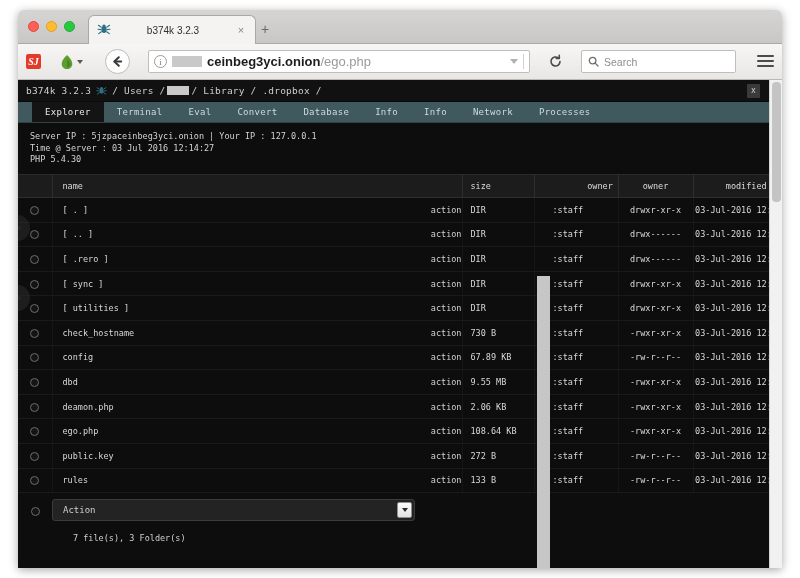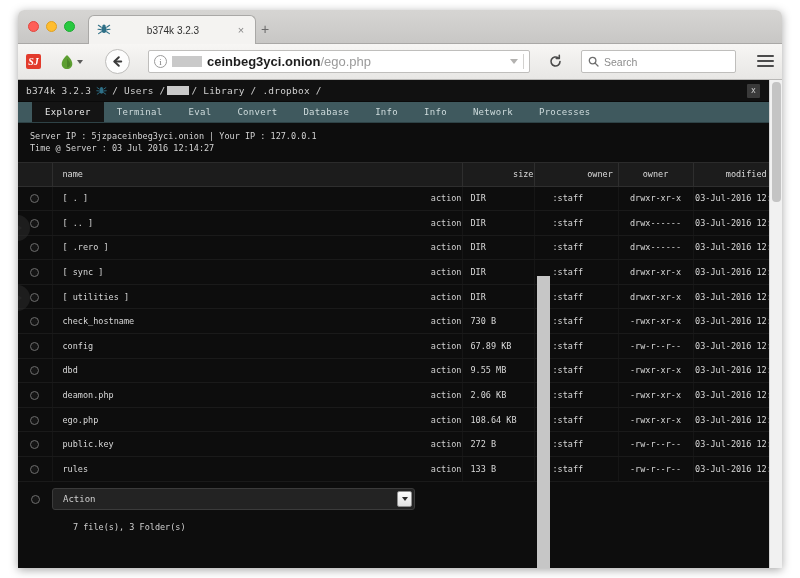--- a/index.html
+++ b/index.html
@@ -208,21 +208,21 @@
   #filetable th {
     background: #1c1c1c;
     font-weight: normal;
     height: 23px;
     color: #dcdcdc;
     border-right: 1px solid #2e2e2e;
     border-bottom: 1px solid #2e2e2e;
   }
   #filetable th.col-check { width: 34px; }
   #filetable th.col-name  { width: 410px; text-align: left; padding-left: 10px; }
-  #filetable th.col-size  { width: 72px;  text-align: right; padding-left: 8px; }
+  #filetable th.col-size  { width: 72px;  text-align: left; padding-left: 8px; }
   #filetable th.col-owner { width: 84px; padding-left: 48px; }
   #filetable th.col-perms { width: 75px; }
   #filetable th.col-mod   { width: 106px; border-right: none; }
 
   #filetable td {
     height: 24.6px;
     border-bottom: 1px solid #1a1a1a;
     border-right: 1px solid #161616;
     white-space: nowrap;
     overflow: hidden;
@@ -436,20 +436,21 @@
       <div class="nav-tab">Database</div>
       <div class="nav-tab">Info</div>
       <div class="nav-tab">Info</div>
       <div class="nav-tab">Network</div>
       <div class="nav-tab">Processes</div>
     </div>
 
     <div id="sysinfo">
       <div>Server IP : 5jzpaceinbeg3yci.onion  |  Your IP : 127.0.0.1</div>
       <div>Time @ Server : 03 Jul 2016 12:14:27</div>
+      <div>PHP 5.4.30</div>
     </div>
 
     <table id="filetable">
       <thead>
         <tr>
           <th class="col-check"></th>
           <th class="col-name">name</th>
           <th class="col-size">size</th>
           <th class="col-owner">owner</th>
           <th class="col-perms">owner</th>

